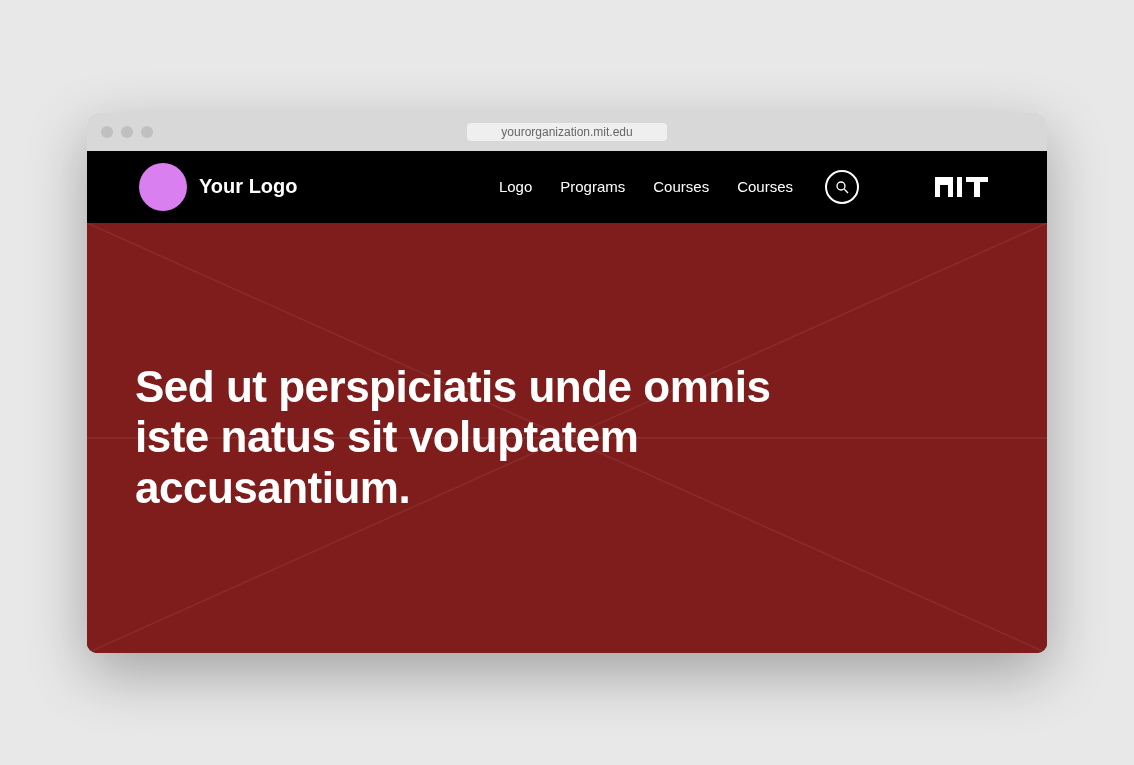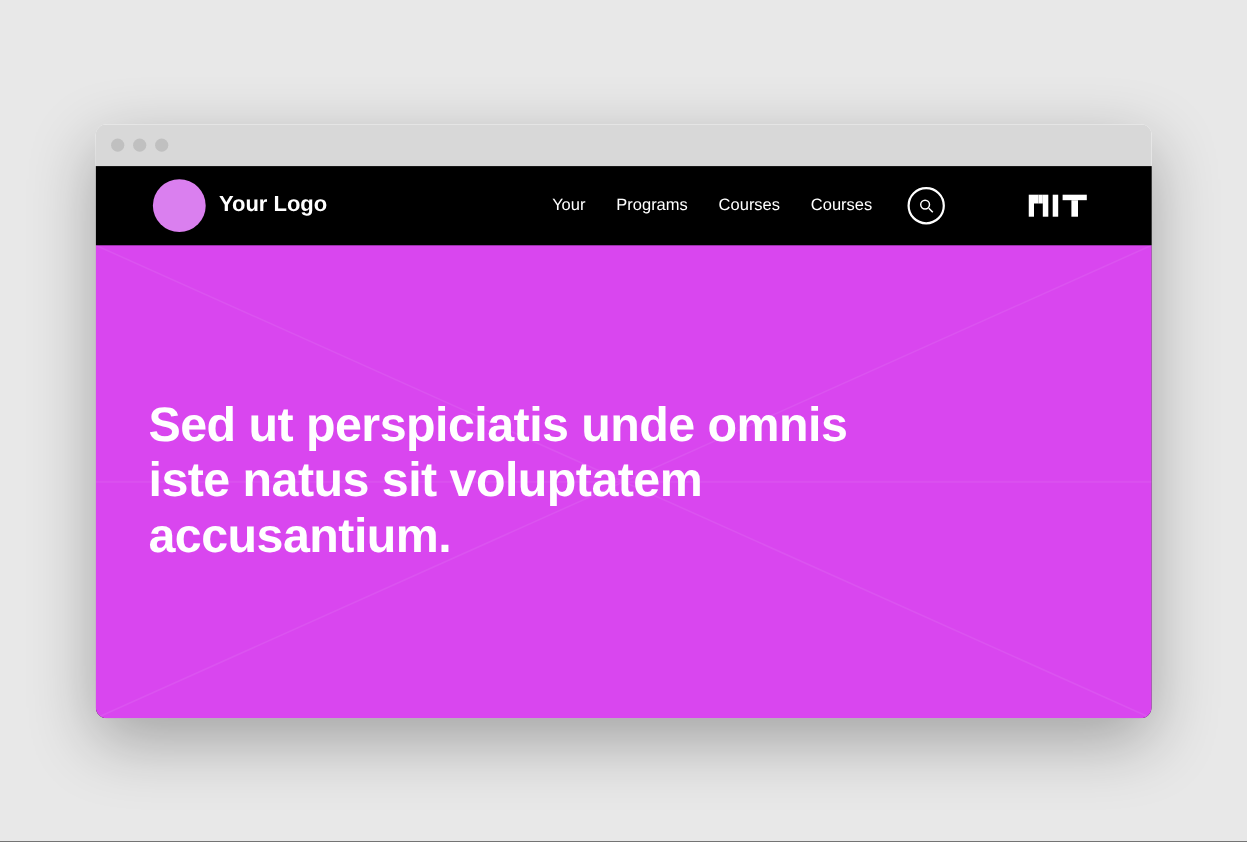--- a/index.html
+++ b/index.html
@@ -125,21 +125,21 @@
     }
 
     .mit-logo {
       margin-left: 48px;
       display: flex;
       align-items: center;
     }
 
     
     .hero {
-      background: #d946ef;
+      background: #7f1d1d;
       min-height: 430px;
       position: relative;
       display: flex;
       align-items: center;
       padding: 60px 48px;
       overflow: hidden;
     }
 
     .hero::before,
     .hero::after {
@@ -190,32 +190,33 @@
   </style>
 </head>
 <body>
 
 <div class="browser-window">
 
   <div class="browser-chrome">
     <div class="traffic-light"></div>
     <div class="traffic-light"></div>
     <div class="traffic-light"></div>
+    <div class="browser-url">yourorganization.mit.edu</div>
   </div>
 
   <div class="website">
 
     <nav class="navbar">
       <div class="logo-area">
         <div class="logo-circle"></div>
         <span class="logo-text">Your Logo</span>
       </div>
 
       <div class="nav-links">
-        <a class="nav-link">Your</a>
+        <a class="nav-link">Logo</a>
         <a class="nav-link">Programs</a>
         <a class="nav-link">Courses</a>
         <a class="nav-link">Courses</a>
 
         <button class="search-btn" aria-label="Search">
           <svg viewBox="0 0 24 24">
             <circle cx="10.5" cy="10.5" r="6"></circle>
             <line x1="15.5" y1="15.5" x2="21" y2="21"></line>
           </svg>
         </button>

